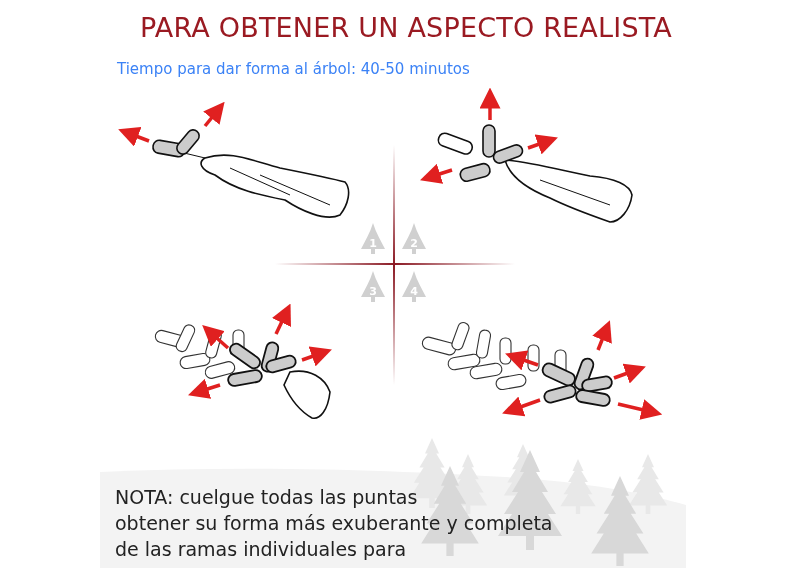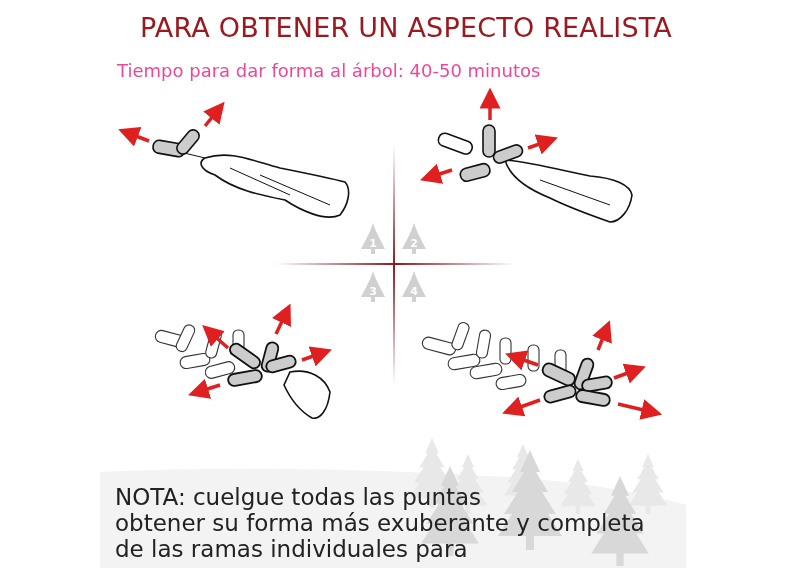--- a/index.html
+++ b/index.html
@@ -1,20 +1,20 @@
 <!DOCTYPE html>
 <html><head>
 <meta charset="utf-8">
 <style>
   html, body { margin: 0; padding: 0; background: #ffffff; }
   body { width: 786px; height: 587px; position: relative; overflow: hidden; font-family: "DejaVu Sans", sans-serif; }
   .title { position: absolute; left: 116px; top: 12px; font-size: 27px; color: #9a1a22; letter-spacing: 0.2px; white-space: nowrap; margin-left: 24px; }
-  .subtitle { position: absolute; left: 117px; top: 60px; font-size: 18px; color: #ec4899; white-space: nowrap; }
+  .subtitle { position: absolute; left: 117px; top: 60px; font-size: 15px; color: #3b82f6; white-space: nowrap; }
   svg.art { position: absolute; left: 0; top: 0; }
-  .note { position: absolute; left: 115px; top: 484px; font-size: 23px; line-height: 26px; color: #222; }
+  .note { position: absolute; left: 115px; top: 484px; font-size: 19px; line-height: 26px; color: #222; }
   .note div { white-space: nowrap; }
   .quad-num { font-family: "DejaVu Sans", sans-serif; font-size: 11px; font-weight: bold; fill: #ffffff; }
 </style>
 </head>
 <body>
 
 <div class="title">PARA OBTENER UN ASPECTO REALISTA</div>
 <div class="subtitle">Tiempo para dar forma al árbol: 40-50 minutos</div>
 
 <svg class="art" width="786" height="587" viewBox="0 0 786 587">

